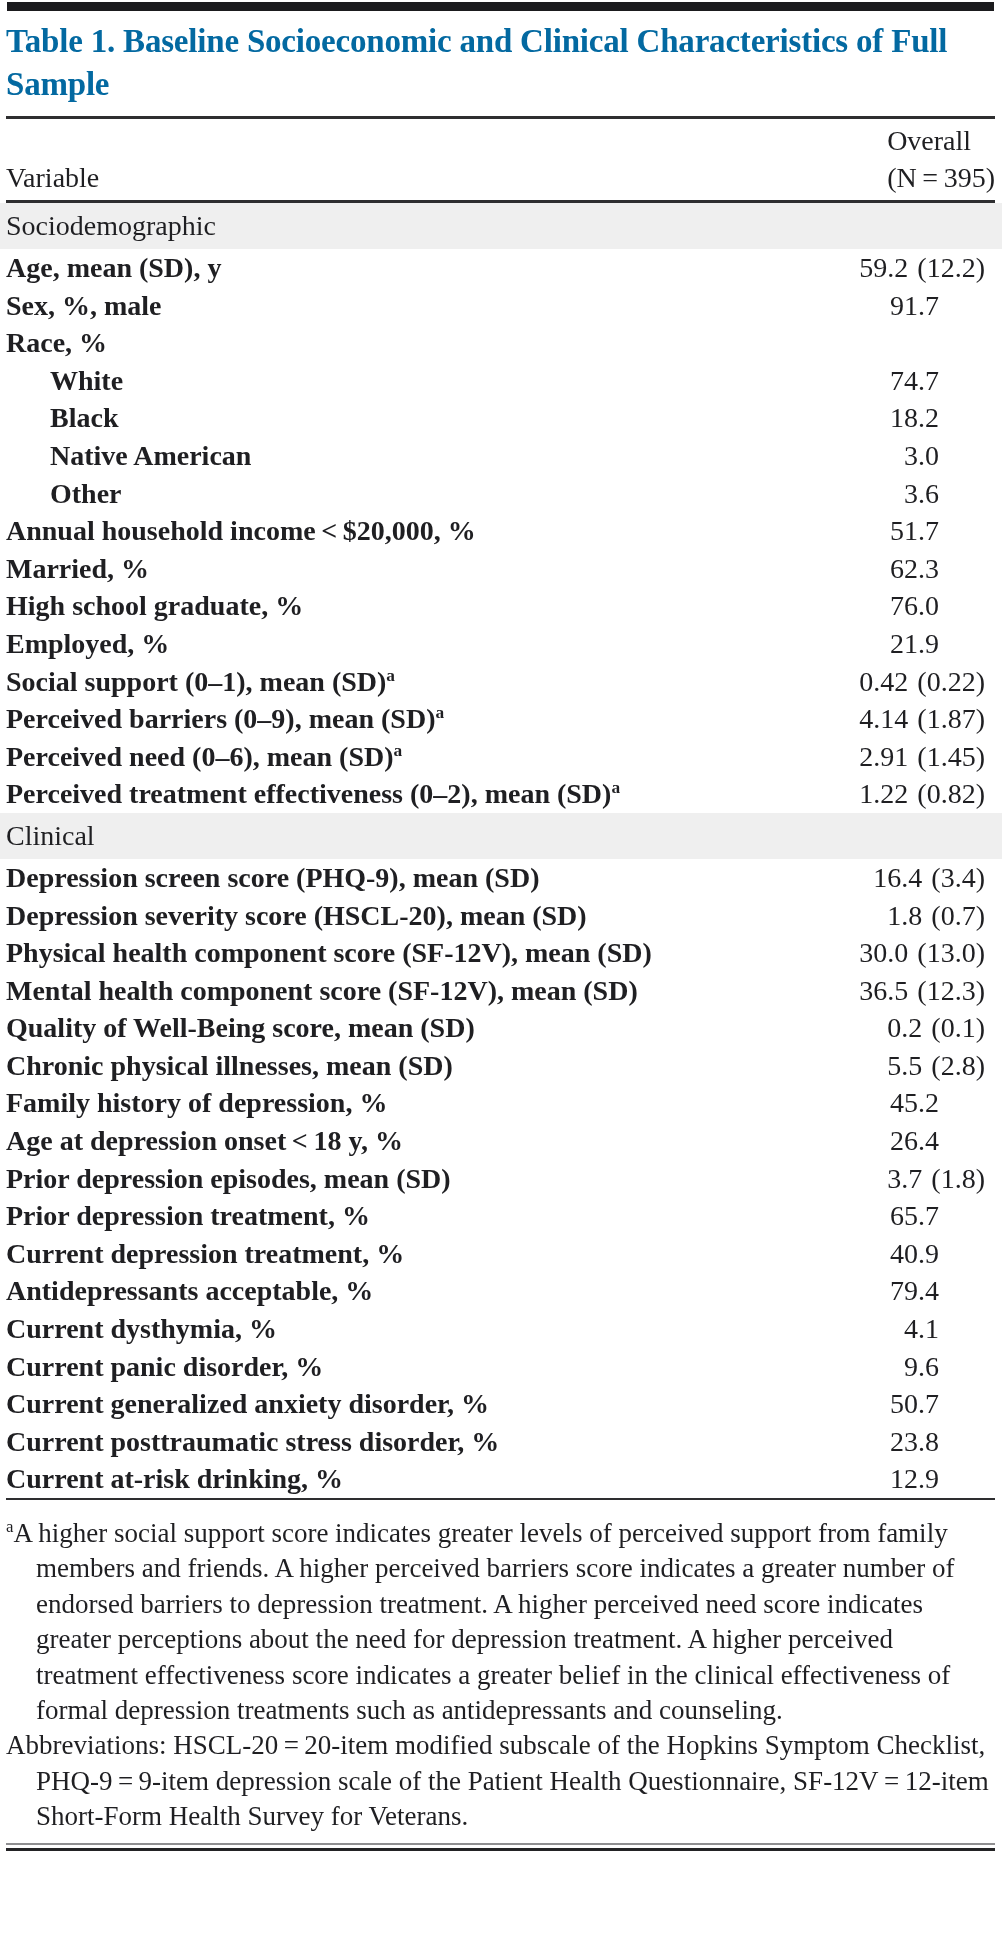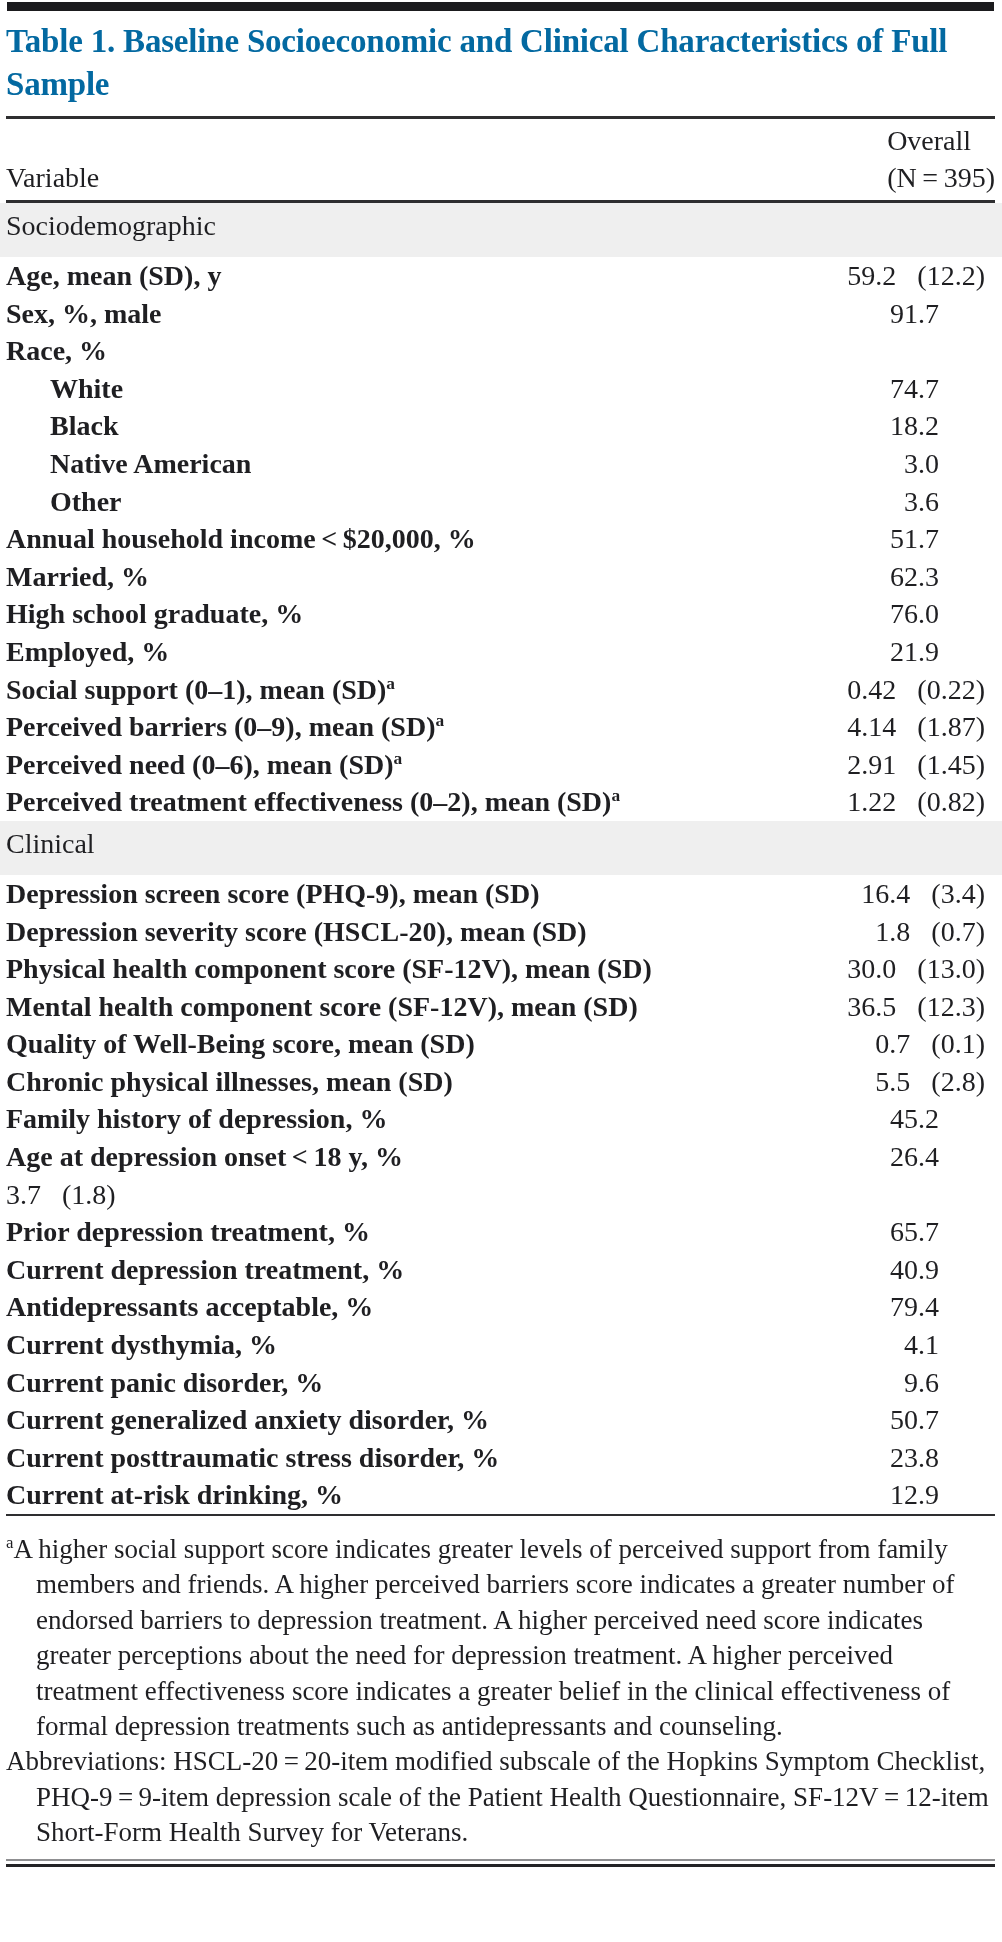--- a/index.html
+++ b/index.html
@@ -22,29 +22,29 @@
   .rule { border:0; border-top:3px solid #2e2e30; margin:0; }
   .rule.end { border-top:2.5px solid #2e2e30; }
   .colhead {
     display:flex; justify-content:space-between; align-items:flex-end;
     font-size:28px; line-height:37px; padding:3px 0 4px 0;
   }
   .colhead .right { text-align:left; }
   .band {
     background:#efefef;
     margin:0 -7px 0 -6px; padding:0 0 0 6px;
-    height:54px; line-height:46px; font-size:28px;
+    height:46px; line-height:46px; font-size:28px;
   }
   .rows { }
   .row { display:flex; justify-content:space-between; align-items:baseline; height:37.6px; line-height:37.6px; font-size:28px; }
   .row .lbl { white-space:nowrap;font-weight:bold; }
   .row.indent .lbl { padding-left:44px; }
   .row .val { white-space:nowrap; text-align:right; padding-right:10px; }
   .row .val .spacer { display:inline-block; width:46px; }
-  .row .val .sd { margin-left:21px; }
+  .row .val .sd { margin-left:9px; }
   sup { font-size:0.62em; line-height:0; }
   .footnotes { margin-top:16px; font-size:27px; line-height:35.4px; }
   .footnote { padding-left:30px; text-indent:-30px; }
   .endrules { margin-top:8px; }
   .endrules .light { border-top:2px solid #8f8f91; height:3px; }
   .endrules .dark  { border-top:3px solid #232325; }
 </style>
 </head>
 <body>
 
@@ -142,35 +142,36 @@
         <div class="row">
           <span class="lbl">Physical health component score (SF-12V), mean (SD)</span>
           <span class="val"><span class="num">30.0</span><span class="sd">(13.0)</span></span>
         </div>
         <div class="row">
           <span class="lbl">Mental health component score (SF-12V), mean (SD)</span>
           <span class="val"><span class="num">36.5</span><span class="sd">(12.3)</span></span>
         </div>
         <div class="row">
           <span class="lbl">Quality of Well-Being score, mean (SD)</span>
-          <span class="val"><span class="num">0.7</span><span class="sd">(0.1)</span></span>
+          <span class="val"><span class="num">0.2</span><span class="sd">(0.1)</span></span>
         </div>
         <div class="row">
           <span class="lbl">Chronic physical illnesses, mean (SD)</span>
           <span class="val"><span class="num">5.5</span><span class="sd">(2.8)</span></span>
         </div>
         <div class="row">
           <span class="lbl">Family history of depression, %</span>
           <span class="val"><span class="num">45.2</span><span class="spacer"></span></span>
         </div>
         <div class="row">
           <span class="lbl">Age at depression onset &lt; 18 y, %</span>
           <span class="val"><span class="num">26.4</span><span class="spacer"></span></span>
         </div>
         <div class="row">
+          <span class="lbl">Prior depression episodes, mean (SD)</span>
           <span class="val"><span class="num">3.7</span><span class="sd">(1.8)</span></span>
         </div>
         <div class="row">
           <span class="lbl">Prior depression treatment, %</span>
           <span class="val"><span class="num">65.7</span><span class="spacer"></span></span>
         </div>
         <div class="row">
           <span class="lbl">Current depression treatment, %</span>
           <span class="val"><span class="num">40.9</span><span class="spacer"></span></span>
         </div>

